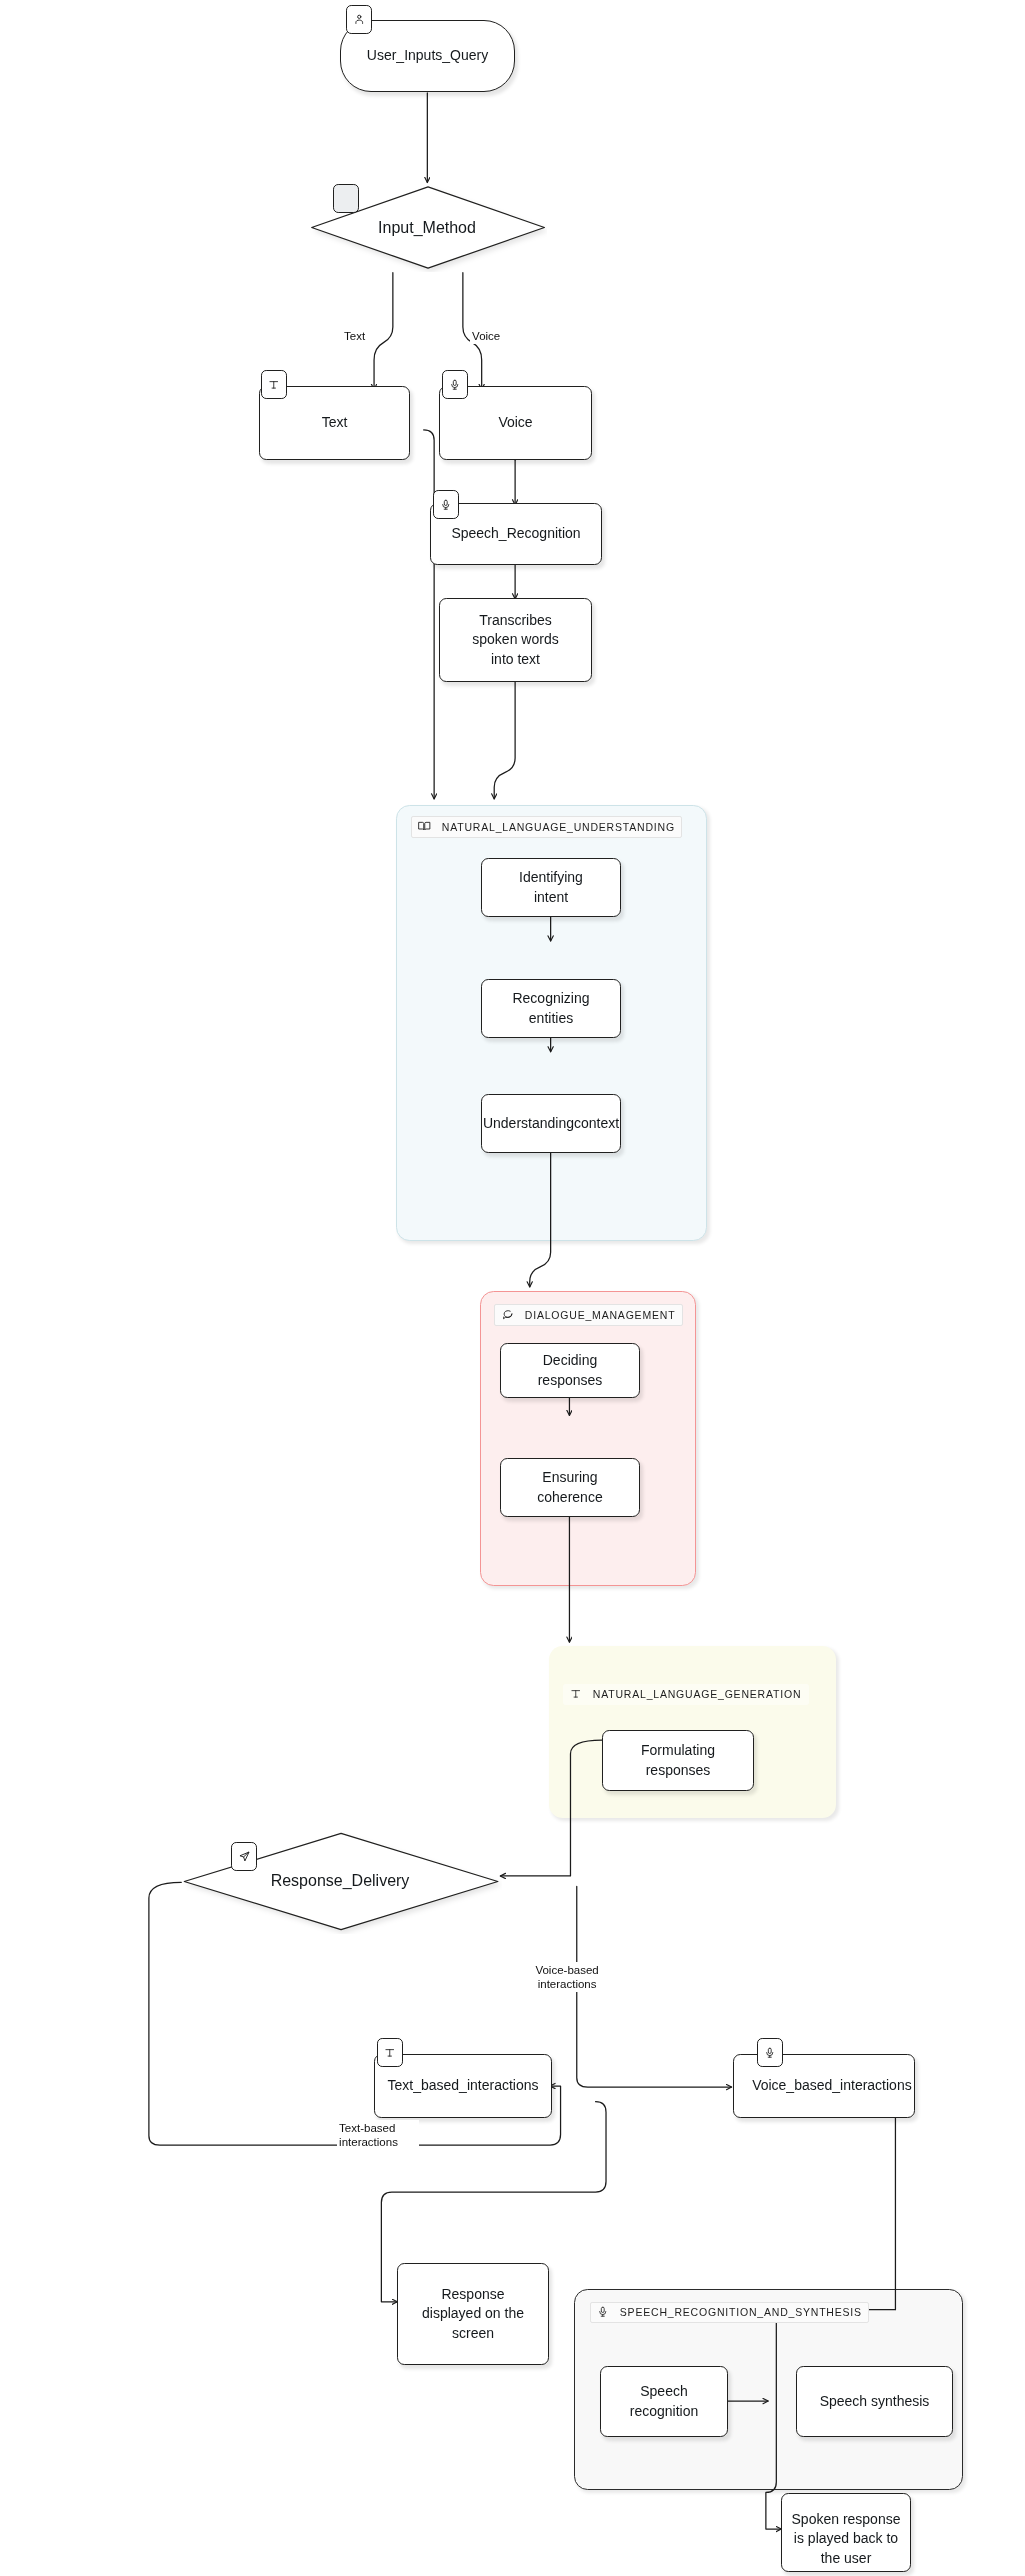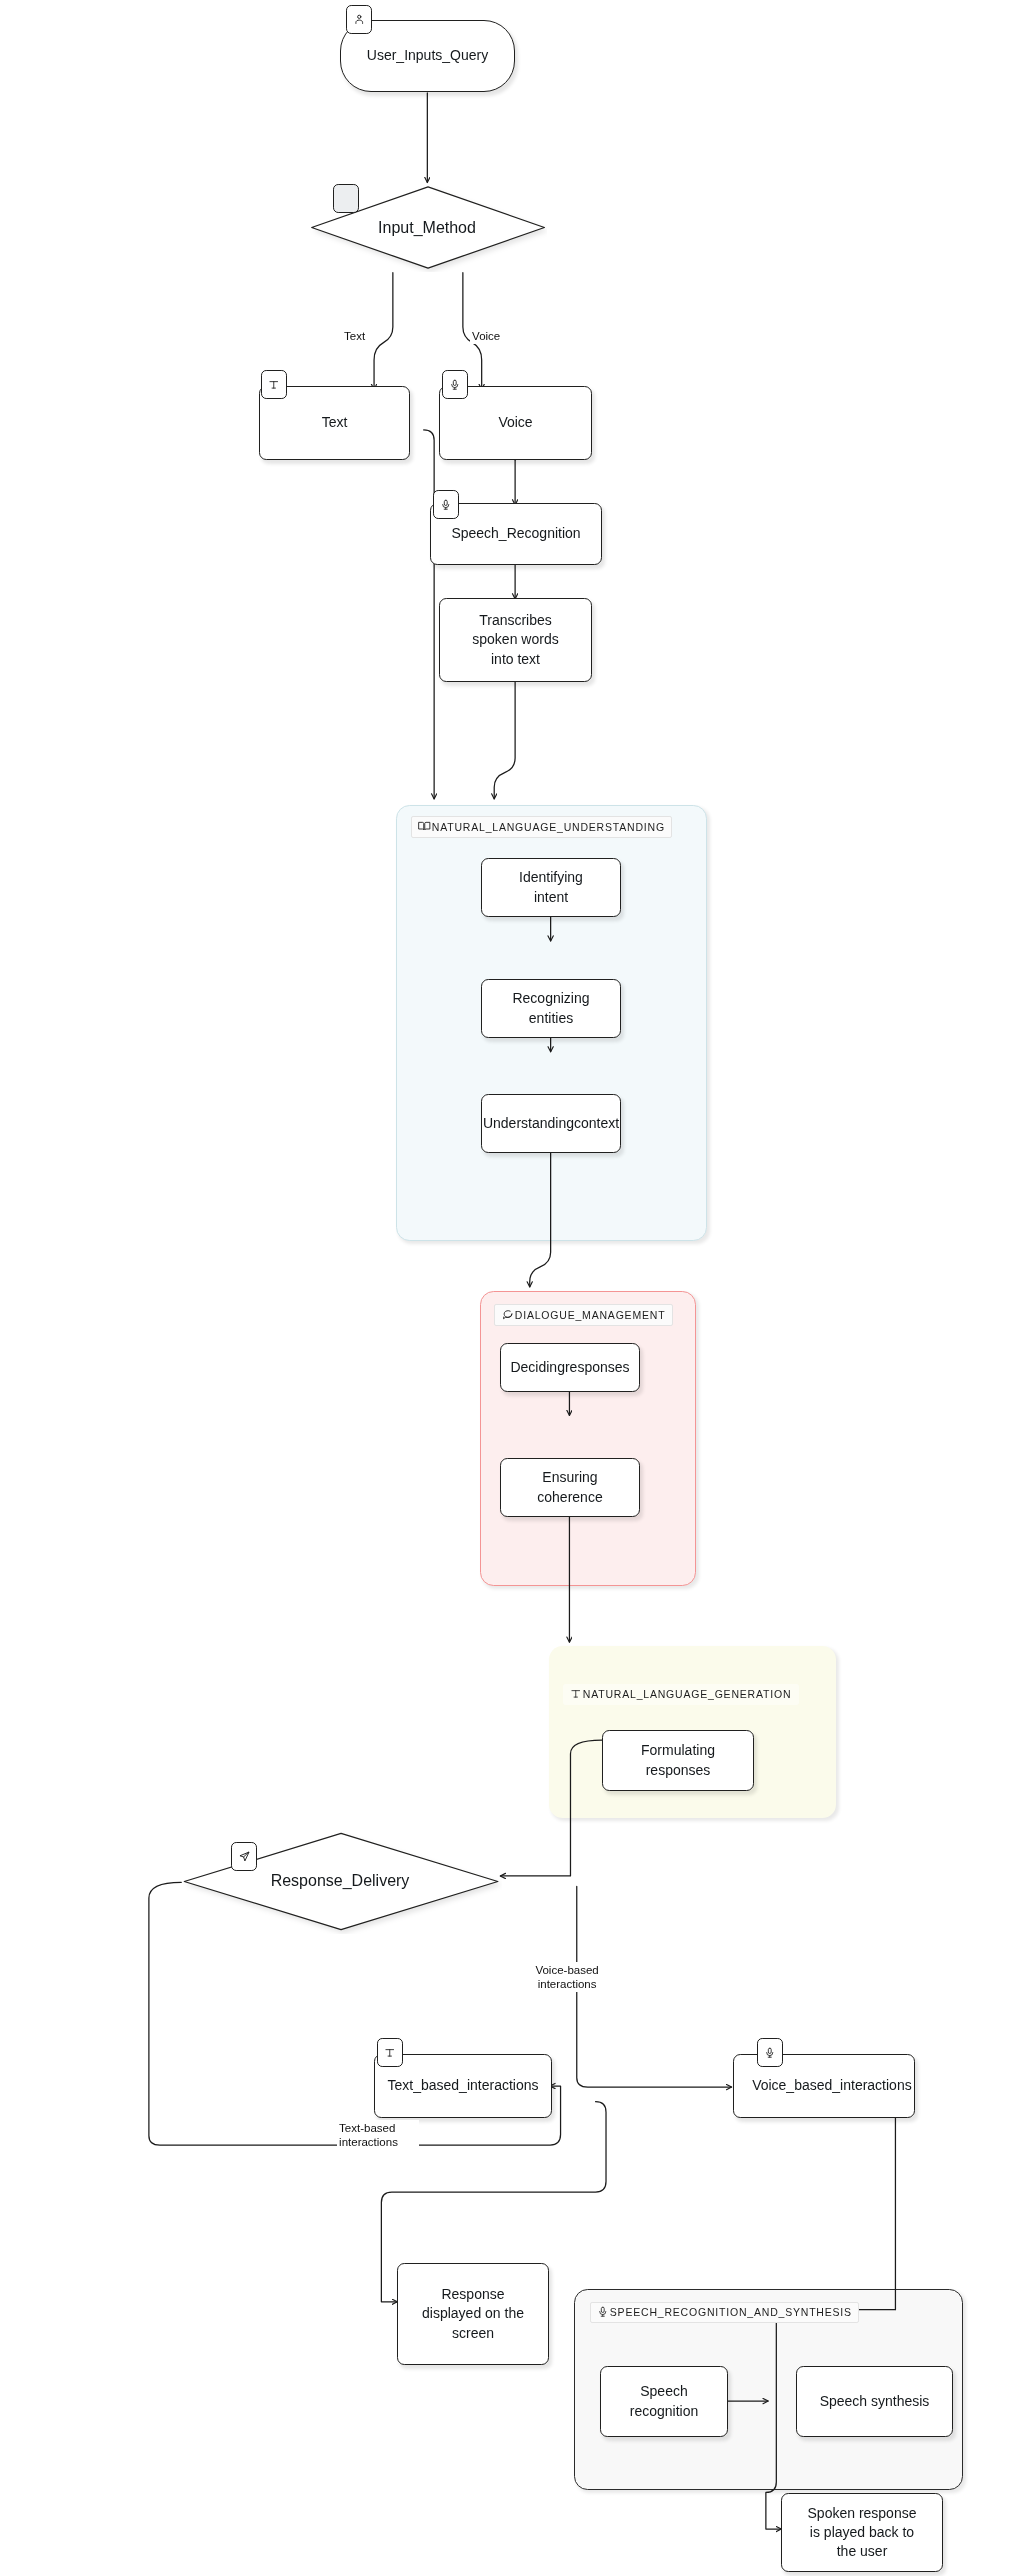--- a/index.html
+++ b/index.html
@@ -2,21 +2,21 @@
 <html style="font-size:8.4px"><head>
 <meta charset="utf-8">
 <style>
   html,body{margin:0;padding:0;background:#ffffff;}
   body{font-family:"Liberation Sans", sans-serif;}
   #canvas{position:relative;width:1025px;height:2576px;background:#fff;overflow:hidden;}
   svg#wires{position:absolute;left:0;top:0;width:1025px;height:2576px;overflow:visible;}
 
   
   .cluster{position:absolute;border-radius:13.6px;box-shadow:2.1px 2.6px 3.7px rgba(0,0,0,.09);}
-  .cluster-label{position:absolute;display:flex;align-items:center;gap:1px;
+  .cluster-label{position:absolute;display:flex;align-items:center;gap:11px;
     background:#fbfbfb;border:0.5px solid #e3e3e3;border-radius:2.1px;
     padding:2.6px 6.3px;font-size:10.5px;letter-spacing:0.8px;color:#1d1d1d;white-space:nowrap;}
   .cluster-label .ctxt{font-family:"Liberation Sans", sans-serif;}
 
   
   .node{position:absolute;box-sizing:border-box;background:#fff;border:1.1px solid #20201f;
     border-radius:7.3px;display:flex;align-items:center;justify-content:center;text-align:center;
     color:#15191c;font-size:14px;line-height:1.38;padding:3.1px 5.2px;
     box-shadow:2.6px 3.1px 3.7px rgba(0,0,0,.10);}
   .node.stadium{border-radius:31px;}
@@ -210,21 +210,21 @@
   </div>
   <div class="node" style="left:481px;top:979px;width:140px;height:59px;flex-direction:column;">
     <span>Recognizing</span>
     <span>entities</span>
   </div>
   <div class="node" style="left:481px;top:1094px;width:140px;height:59px;flex-direction:row;">
     <span>Understanding</span>
     <span>context</span>
   </div>
 
-  <div class="node" style="left:500px;top:1343px;width:140px;height:49px;flex-direction:row;">
+  <div class="node" style="left:500px;top:1343px;width:140px;height:55px;flex-direction:column;">
     <span>Deciding</span>
     <span>responses</span>
   </div>
   <div class="node" style="left:500px;top:1458px;width:140px;height:59px;flex-direction:column;">
     <span>Ensuring</span>
     <span>coherence</span>
   </div>
 
   <div class="node" style="left:602px;top:1730px;width:152px;height:61px;flex-direction:column;">
     <span>Formulating</span>
@@ -274,21 +274,21 @@
   </div>
 
   <div class="node" style="left:600px;top:2366px;width:128px;height:71px;flex-direction:column;">
     <span>Speech</span>
     <span>recognition</span>
   </div>
   <div class="node" style="left:779px;top:2366px;width:157px;height:71px;margin-left:17px;">
     <span>Speech synthesis</span>
   </div>
 
-  <div class="node" style="left:781px;top:2493px;width:162px;height:79px;flex-direction:column;">
+  <div class="node" style="left:781px;top:2493px;width:130px;height:79px;flex-direction:column;justify-content:flex-end;">
     <span>Spoken response</span>
     <span>is played back to</span>
     <span>the user</span>
   </div>
 
   <div class="elabel" style="left:342px;top:328px;">Text</div>
   <div class="elabel" style="left:470px;top:328px;">Voice</div>
 
   <div class="elabel two" style="left:565px;top:1962px;width:84px;margin-left:-42px;">
     <div>Voice-based</div>

